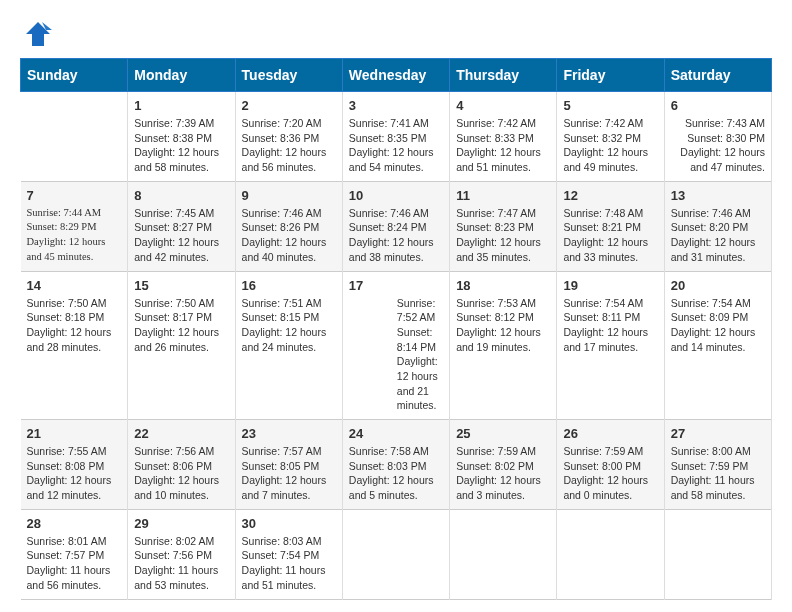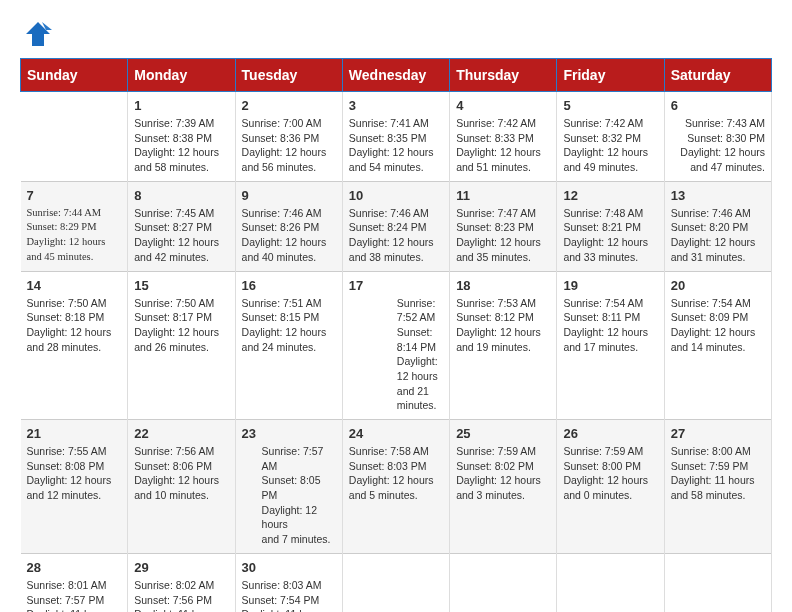--- a/index.html
+++ b/index.html
@@ -50,21 +50,21 @@
     }
     .subtitle {
       font-size: 15px;
       color: #555;
     }
     table {
       width: 100%;
       border-collapse: collapse;
     }
     thead tr {
-      background-color: #b91c1c;
+      background-color: #0369a1;
       color: #fff;
     }
     thead th {
       padding: 8px 6px;
       text-align: left;
       font-size: 14px;
       font-weight: bold;
       border: 1px solid #2979c9;
     }
     tbody tr {
@@ -128,21 +128,21 @@
         <td></td>
         <td>
           <span class="day-number">1</span>
           <div class="day-info" style="white-space: pre-line;">Sunrise: 7:39 AM
 Sunset: 8:38 PM
 Daylight: 12 hours
 and 58 minutes.</div>
         </td>
         <td>
           <span class="day-number">2</span>
-          <div class="day-info" style="white-space: pre-line;">Sunrise: 7:00 AM
+          <div class="day-info" style="white-space: pre-line;">Sunrise: 7:20 AM
 Sunset: 8:36 PM
 Daylight: 12 hours
 and 56 minutes.</div>
         </td>
         <td>
           <span class="day-number">3</span>
           <div class="day-info" style="white-space: pre-line;">Sunrise: 7:41 AM
 Sunset: 8:35 PM
 Daylight: 12 hours
 and 54 minutes.</div>
@@ -281,21 +281,21 @@
         </td>
         <td>
           <span class="day-number">22</span>
           <div class="day-info" style="white-space: pre-line;">Sunrise: 7:56 AM
 Sunset: 8:06 PM
 Daylight: 12 hours
 and 10 minutes.</div>
         </td>
         <td>
           <span class="day-number">23</span>
-          <div class="day-info" style="white-space: pre-line; margin-left: 20px;">Sunrise: 7:57 AM
+          <div class="day-info" style="white-space: pre-line;">Sunrise: 7:57 AM
 Sunset: 8:05 PM
 Daylight: 12 hours
 and 7 minutes.</div>
         </td>
         <td>
           <span class="day-number">24</span>
           <div class="day-info" style="white-space: pre-line;">Sunrise: 7:58 AM
 Sunset: 8:03 PM
 Daylight: 12 hours
 and 5 minutes.</div>

